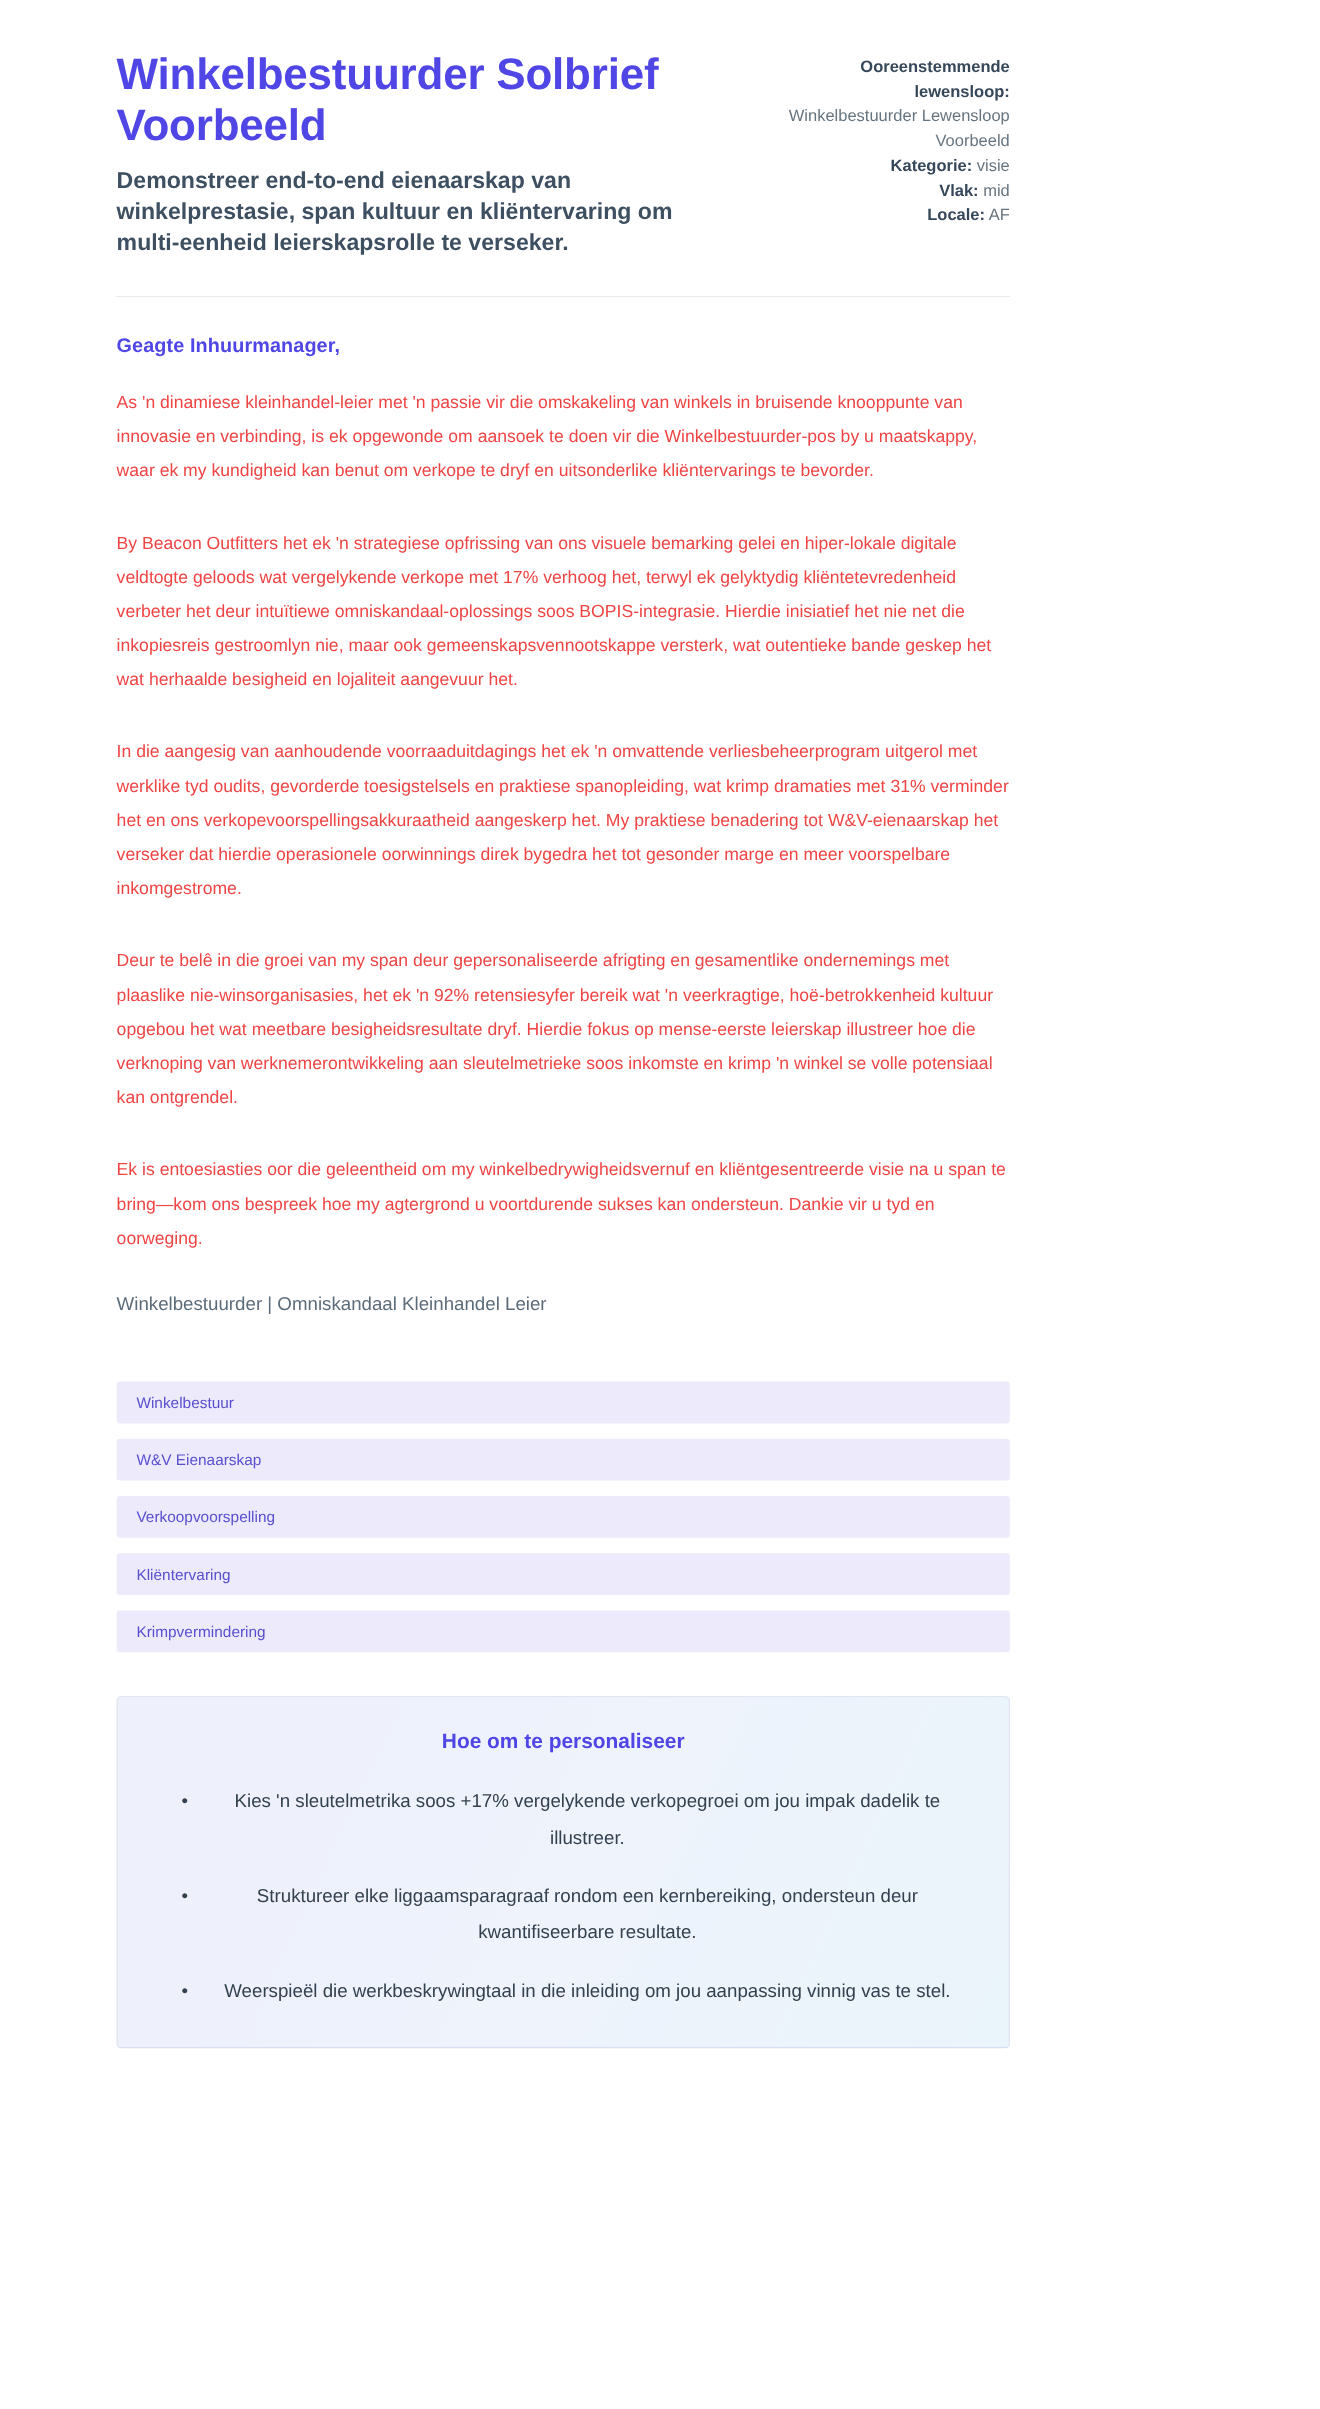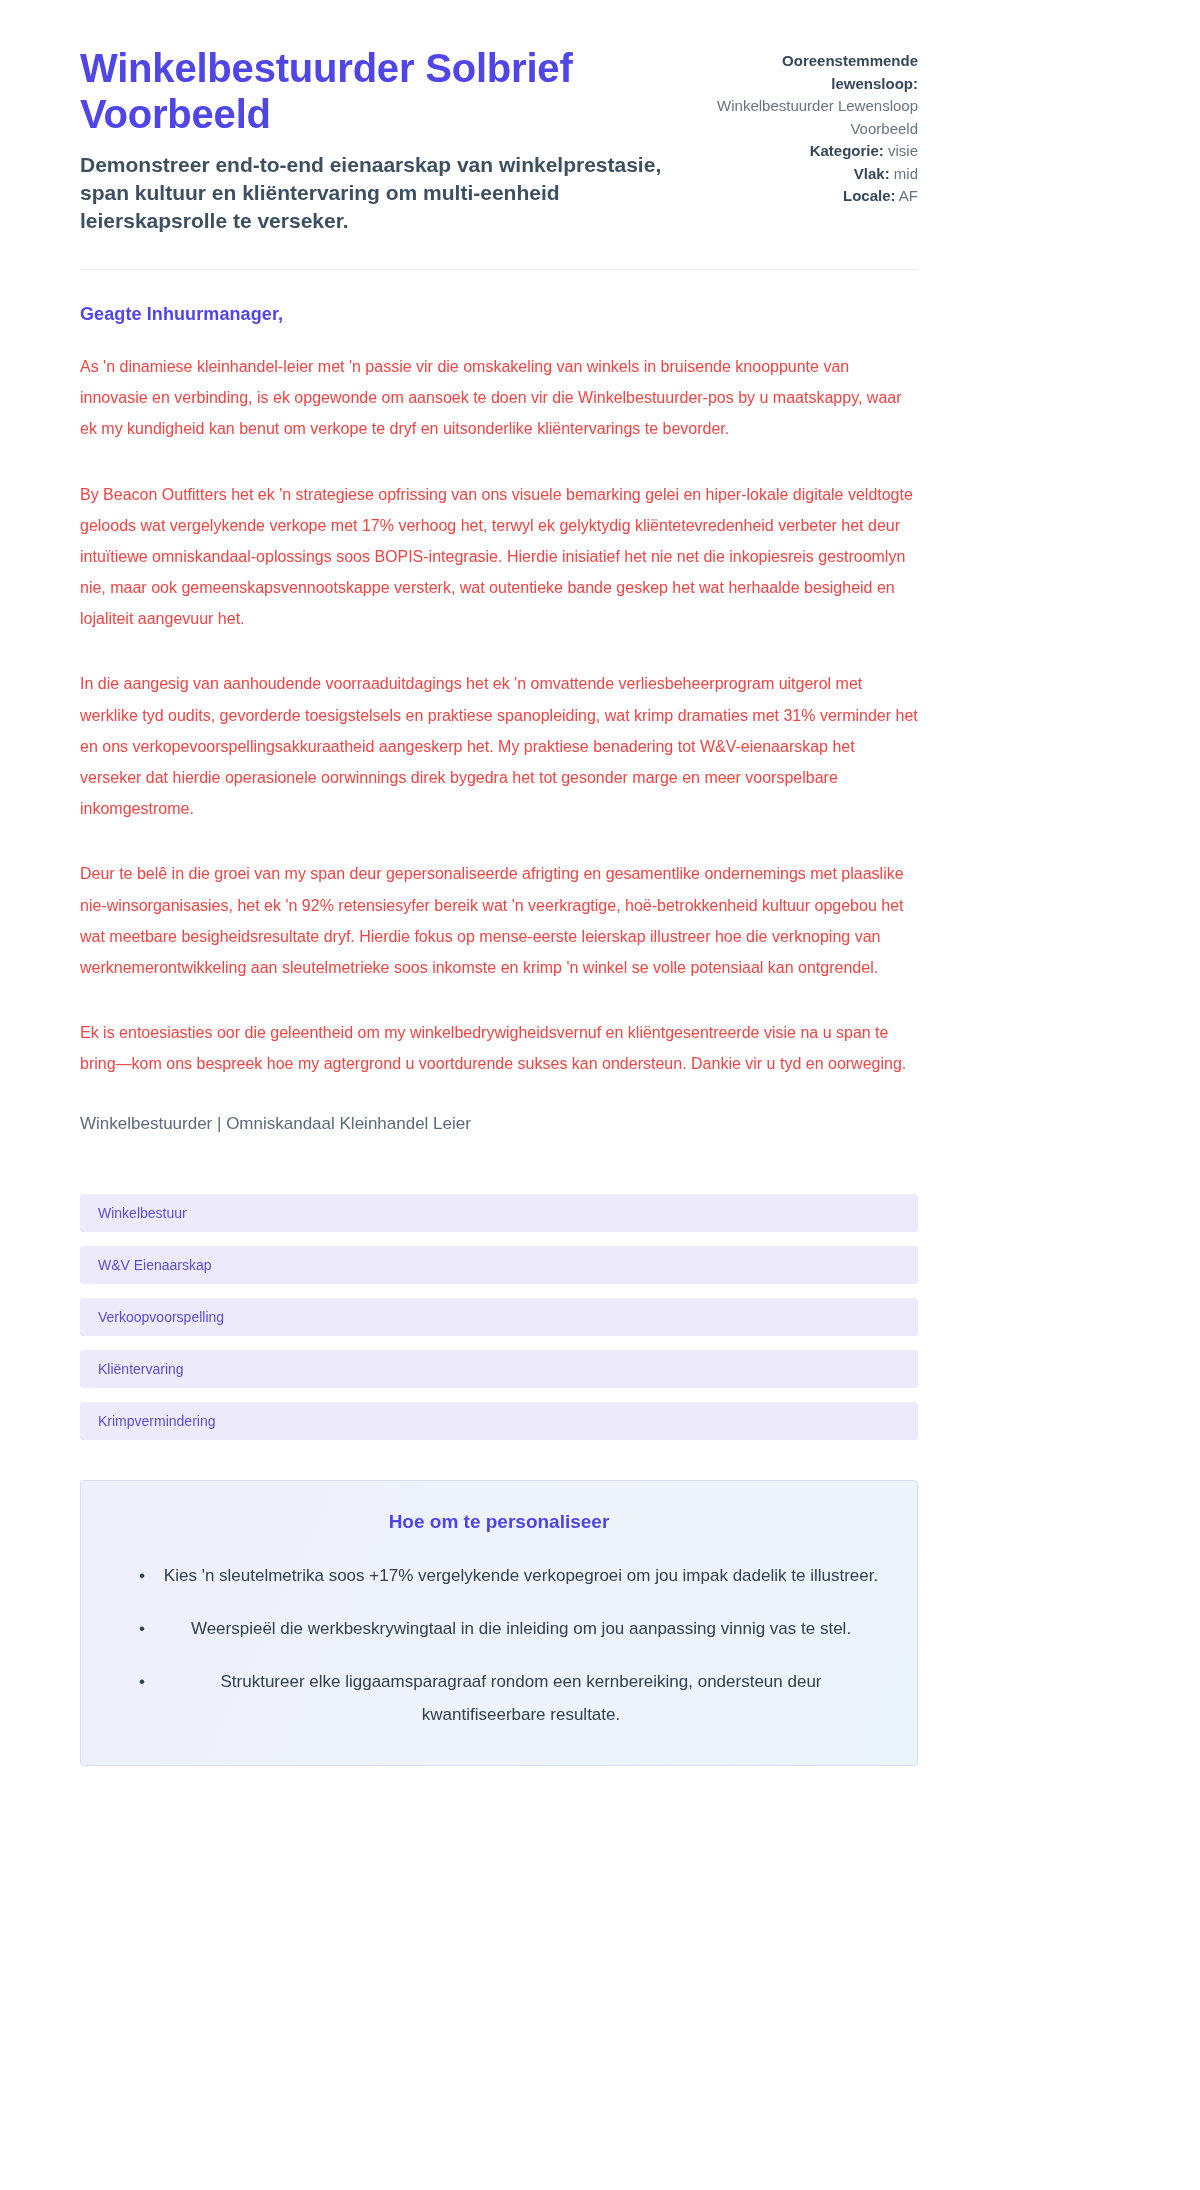--- a/index.html
+++ b/index.html
@@ -12,21 +12,21 @@
     width: 1200px;
     min-height: 2190px;
     font-family: "Liberation Sans", "DejaVu Sans", sans-serif;
     color: #2f3e4e;
     -webkit-font-smoothing: antialiased;
   }
 
   .page {
     width: 1024px;
     box-sizing: border-box;
-    padding: 46px 106px 60px 80px;
+    padding: 46px 106px 60px 106px;
   }
 
   
   .doc-header {
     display: flex;
     align-items: flex-start;
     justify-content: space-between;
     gap: 40px;
   }
   .header-left {
@@ -215,18 +215,18 @@
     <span class="tag">W&amp;V Eienaarskap</span>
     <span class="tag">Verkoopvoorspelling</span>
     <span class="tag">Kliëntervaring</span>
     <span class="tag">Krimpvermindering</span>
   </div>
 
   <div class="callout">
     <h2 class="callout-title">Hoe om te personaliseer</h2>
     <ul class="callout-list">
       <li>Kies 'n sleutelmetrika soos +17% vergelykende verkopegroei om jou impak dadelik te illustreer.</li>
+      <li>Struktureer elke liggaamsparagraaf rondom een kernbereiking, ondersteun deur kwantifiseerbare resultate.</li>
       <li>Weerspieël die werkbeskrywingtaal in die inleiding om jou aanpassing vinnig vas te stel.</li>
-      <li>Struktureer elke liggaamsparagraaf rondom een kernbereiking, ondersteun deur kwantifiseerbare resultate.</li>
     </ul>
   </div>
 
 </div>
 
 </body></html>

